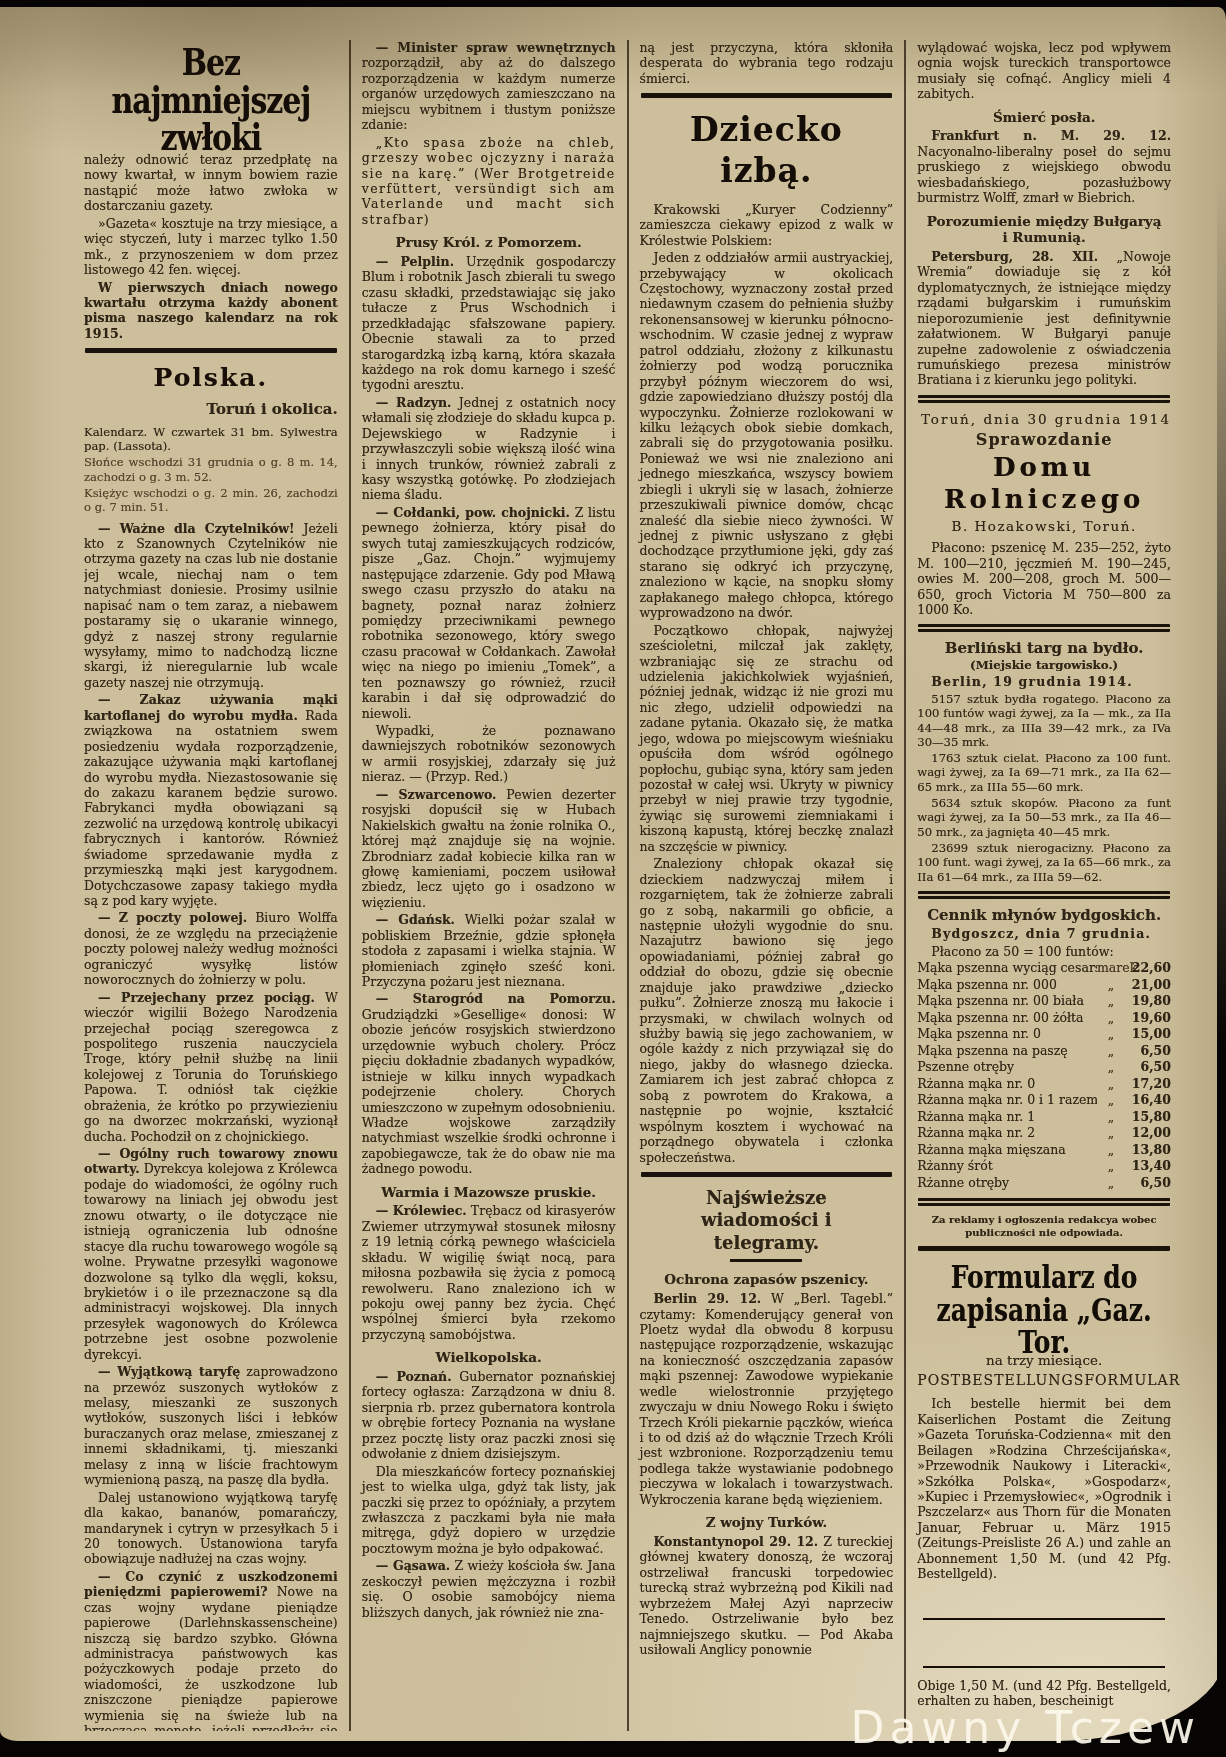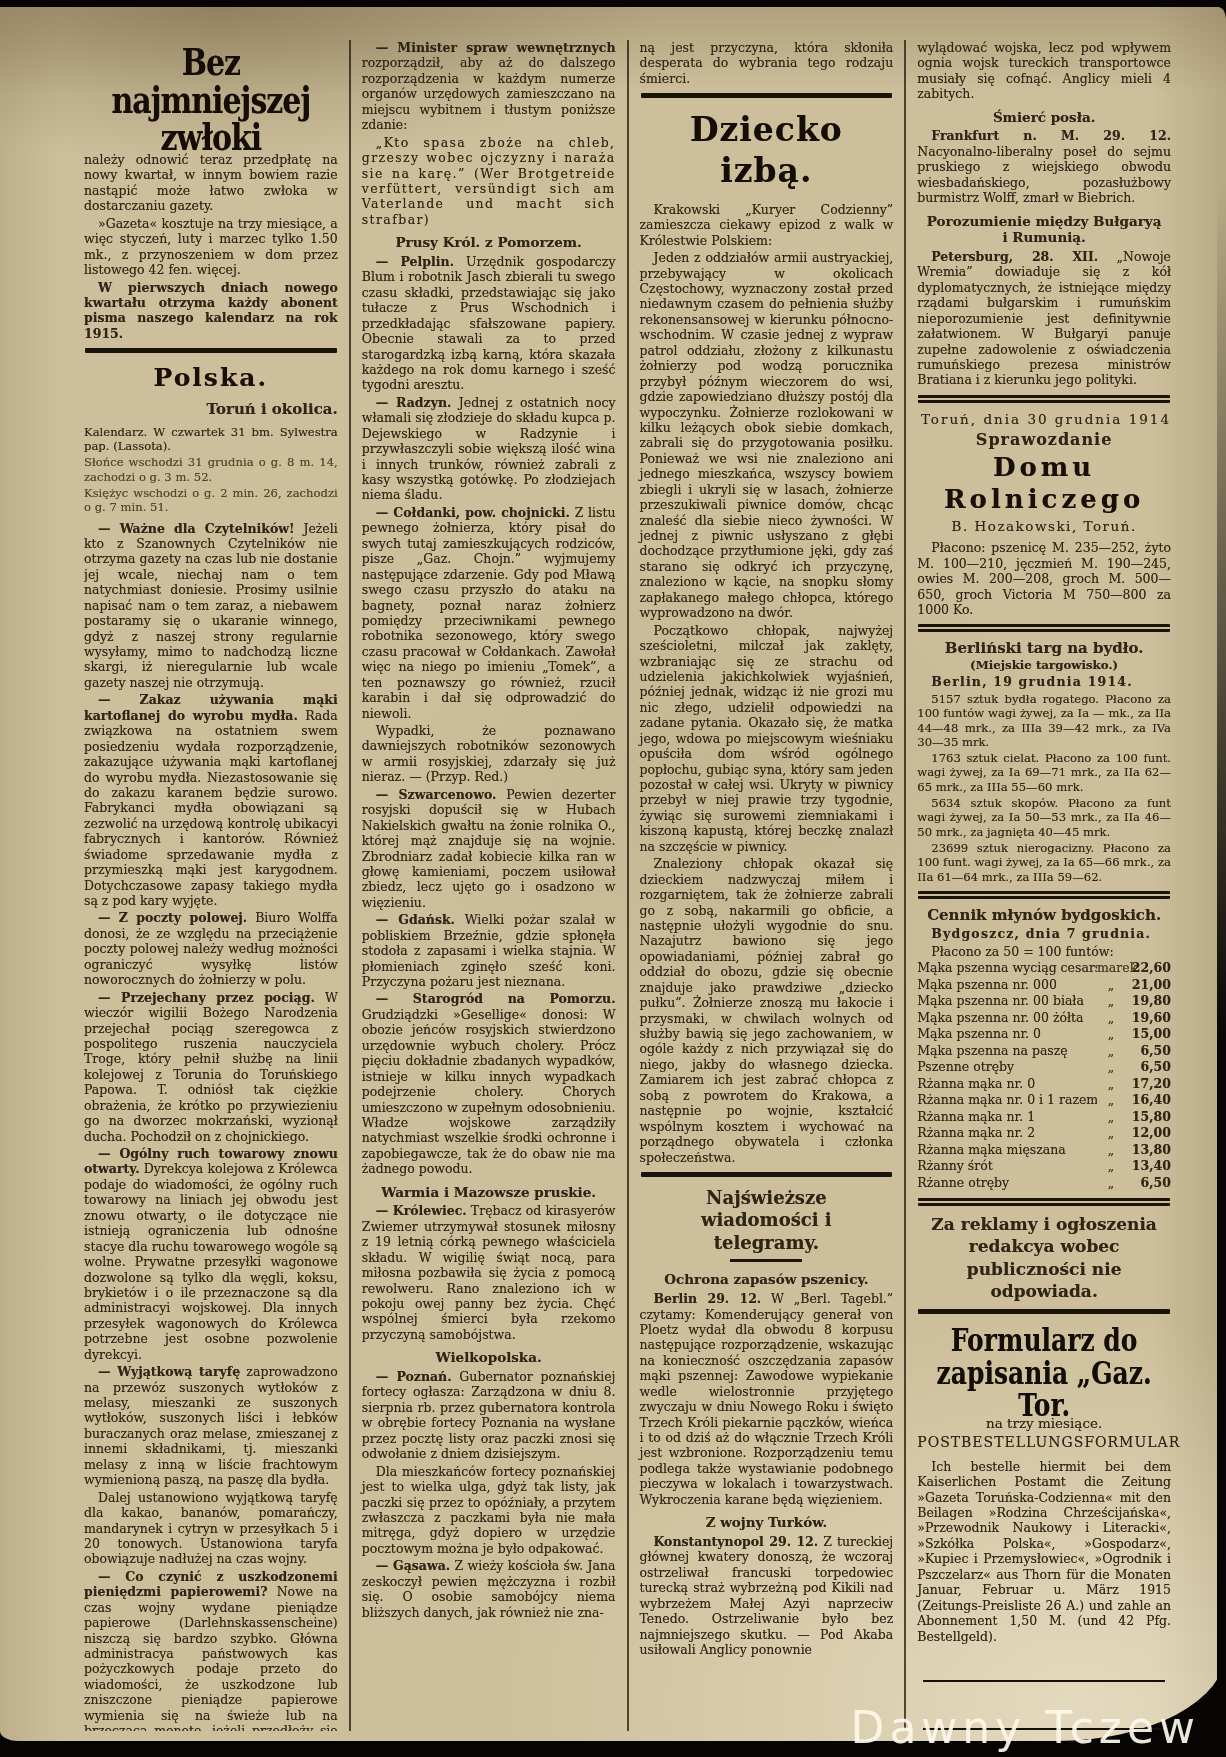--- a/index.html
+++ b/index.html
@@ -38,21 +38,21 @@
   .torun{font-size:15px;font-weight:700;text-align:right;margin:2px 0 6px;}
   .sub{font-size:13.5px;font-weight:700;text-align:center;margin:7px 0 3px;}
   .dziecko{font-size:33px;font-weight:700;text-align:center;letter-spacing:1px;margin:12px 0 10px;color:#150e08;}
   .telegrams{font-size:18px;font-weight:700;text-align:center;line-height:1.25;margin:10px 14px 2px;}
   .shortrule{width:72px;height:3px;background:#1a130c;margin:5px auto 9px;}
   .dateline{text-align:right;letter-spacing:2px;font-size:13.5px;margin:8px 0 2px;}
   .sprawozdanie{font-size:16px;font-weight:700;text-align:center;letter-spacing:1px;margin:2px 0;}
   .domrol{font-size:26px;font-weight:700;text-align:center;letter-spacing:4px;margin:2px 0 2px;color:#170f08;}
   .hoza{text-align:center;letter-spacing:1.5px;font-size:13.5px;margin:0 0 6px;}
   .dl2{letter-spacing:1.2px;font-weight:700;text-indent:14px;margin:2px 0;}
-  .notice{font-size:17px;font-weight:700;text-align:center;margin:7px 6px;line-height:1.3;}
+  .notice{font-size:10px;font-weight:700;text-align:center;margin:7px 6px;line-height:1.3;}
   .display2{font-size:25px;line-height:1;font-weight:700;text-align:center;margin:10px 0 16px;
        transform:scaleY(1.3);transform-origin:top;color:#130d07;}
   .formsub{text-align:center;font-size:13.5px;margin:0 0 3px;}
   .postform{text-align:center;letter-spacing:1px;font-size:14px;margin:0 0 7px;font-weight:500;}
   .trow{display:flex;line-height:1.32;}
   .tlab{flex:1;white-space:nowrap;overflow:hidden;}
   .tdit{width:28px;text-align:center;color:#453622;}
   .tpr{width:46px;text-align:right;font-weight:600;}
   .blank{height:34px;border-bottom:2px solid #150f09;margin:0 6px;}
   .blank.second{height:46px;}

